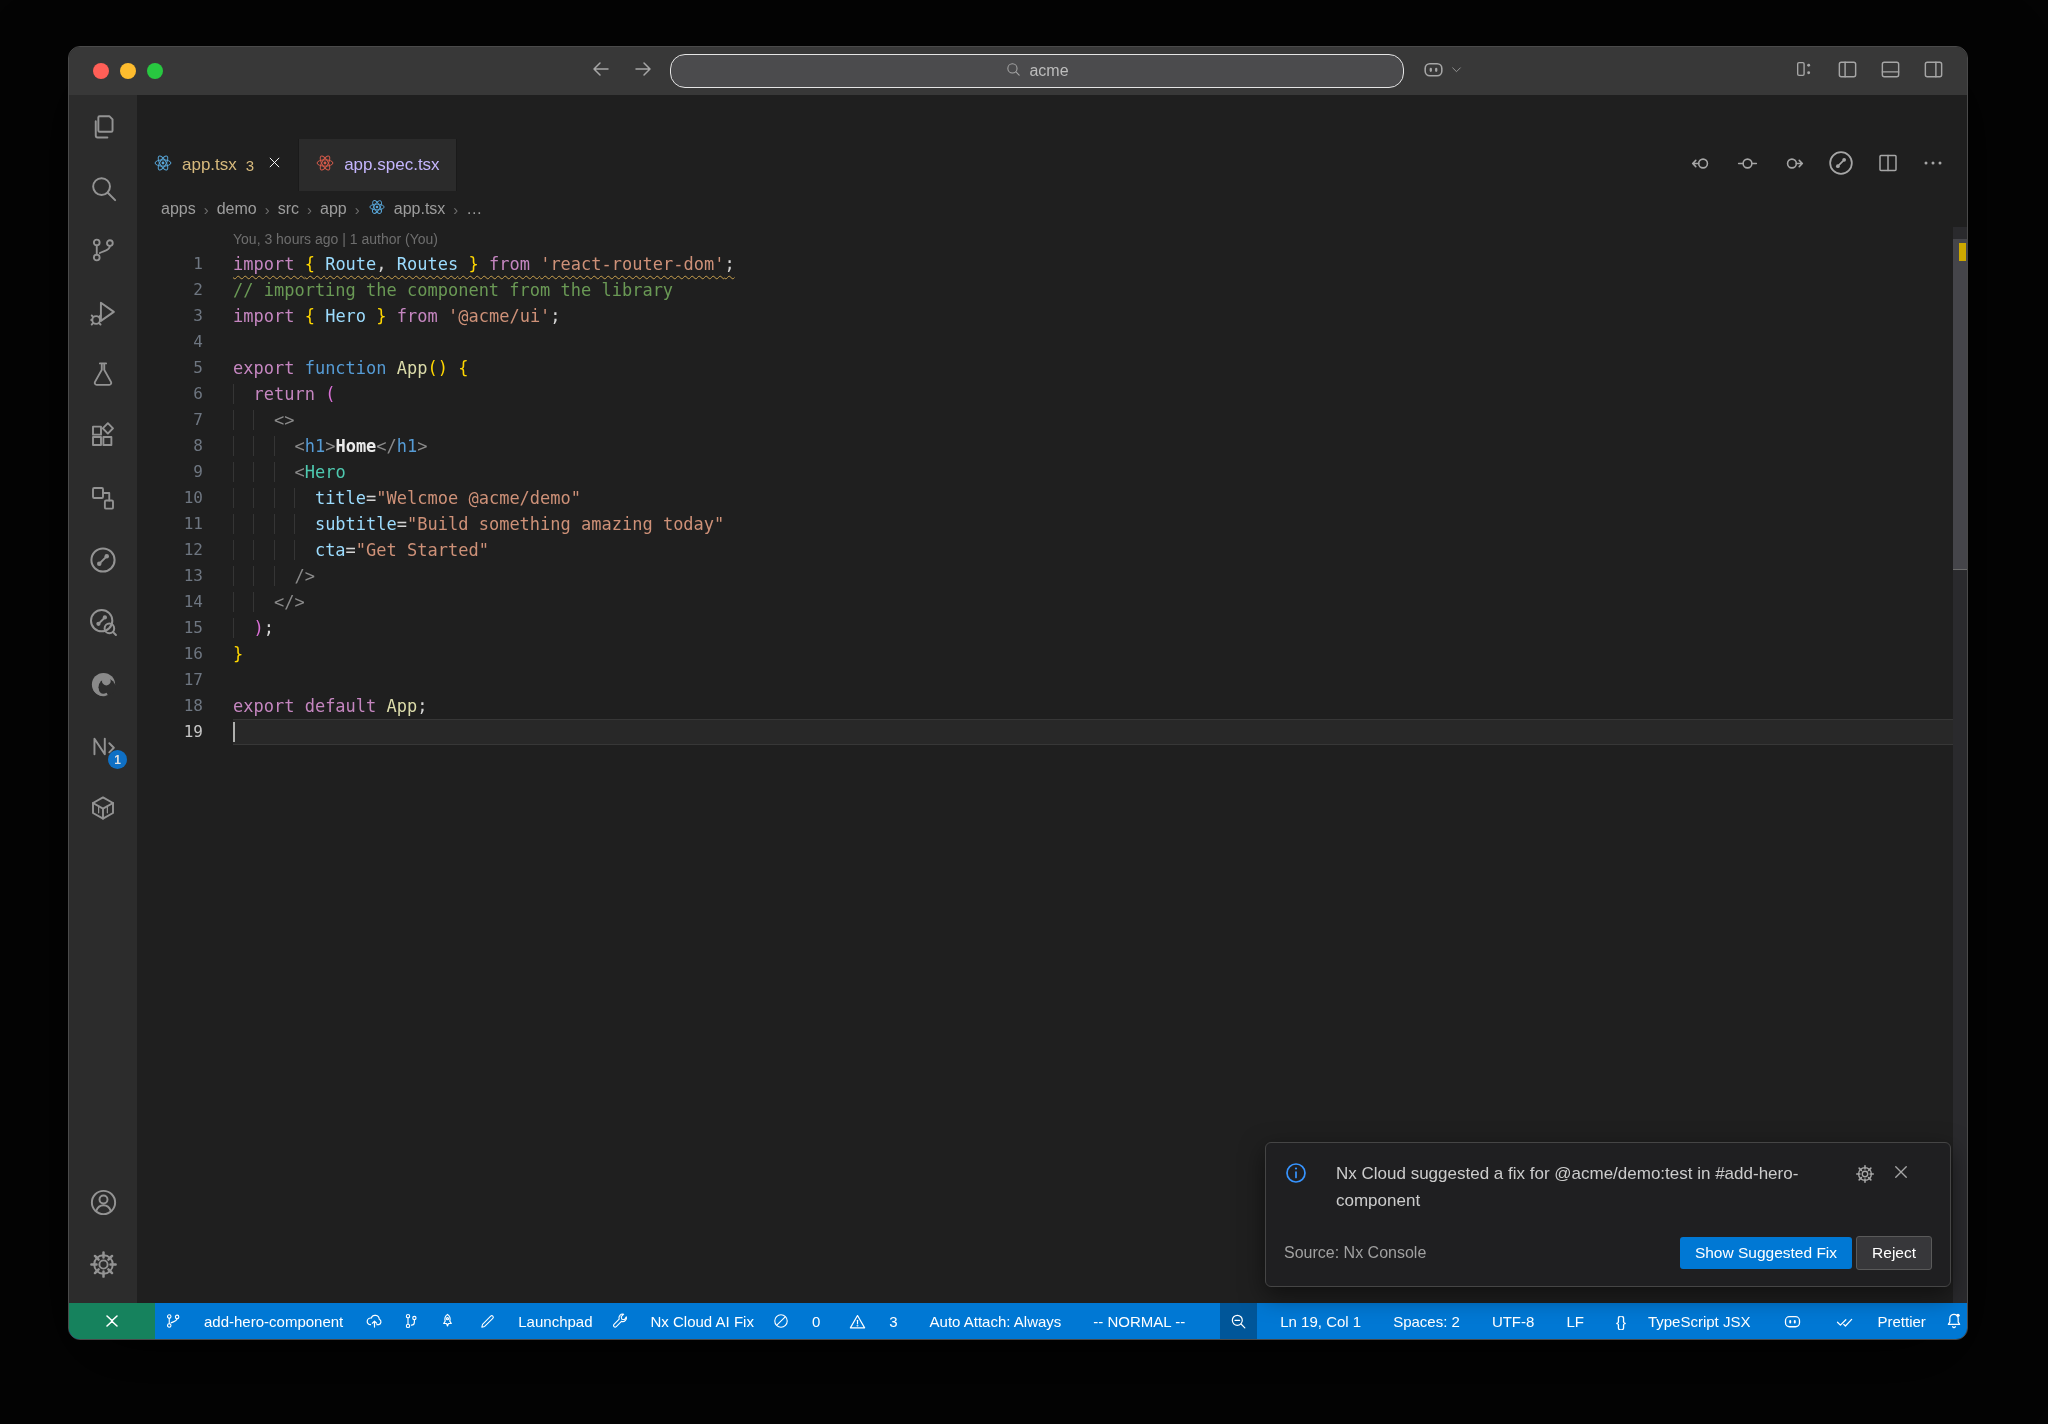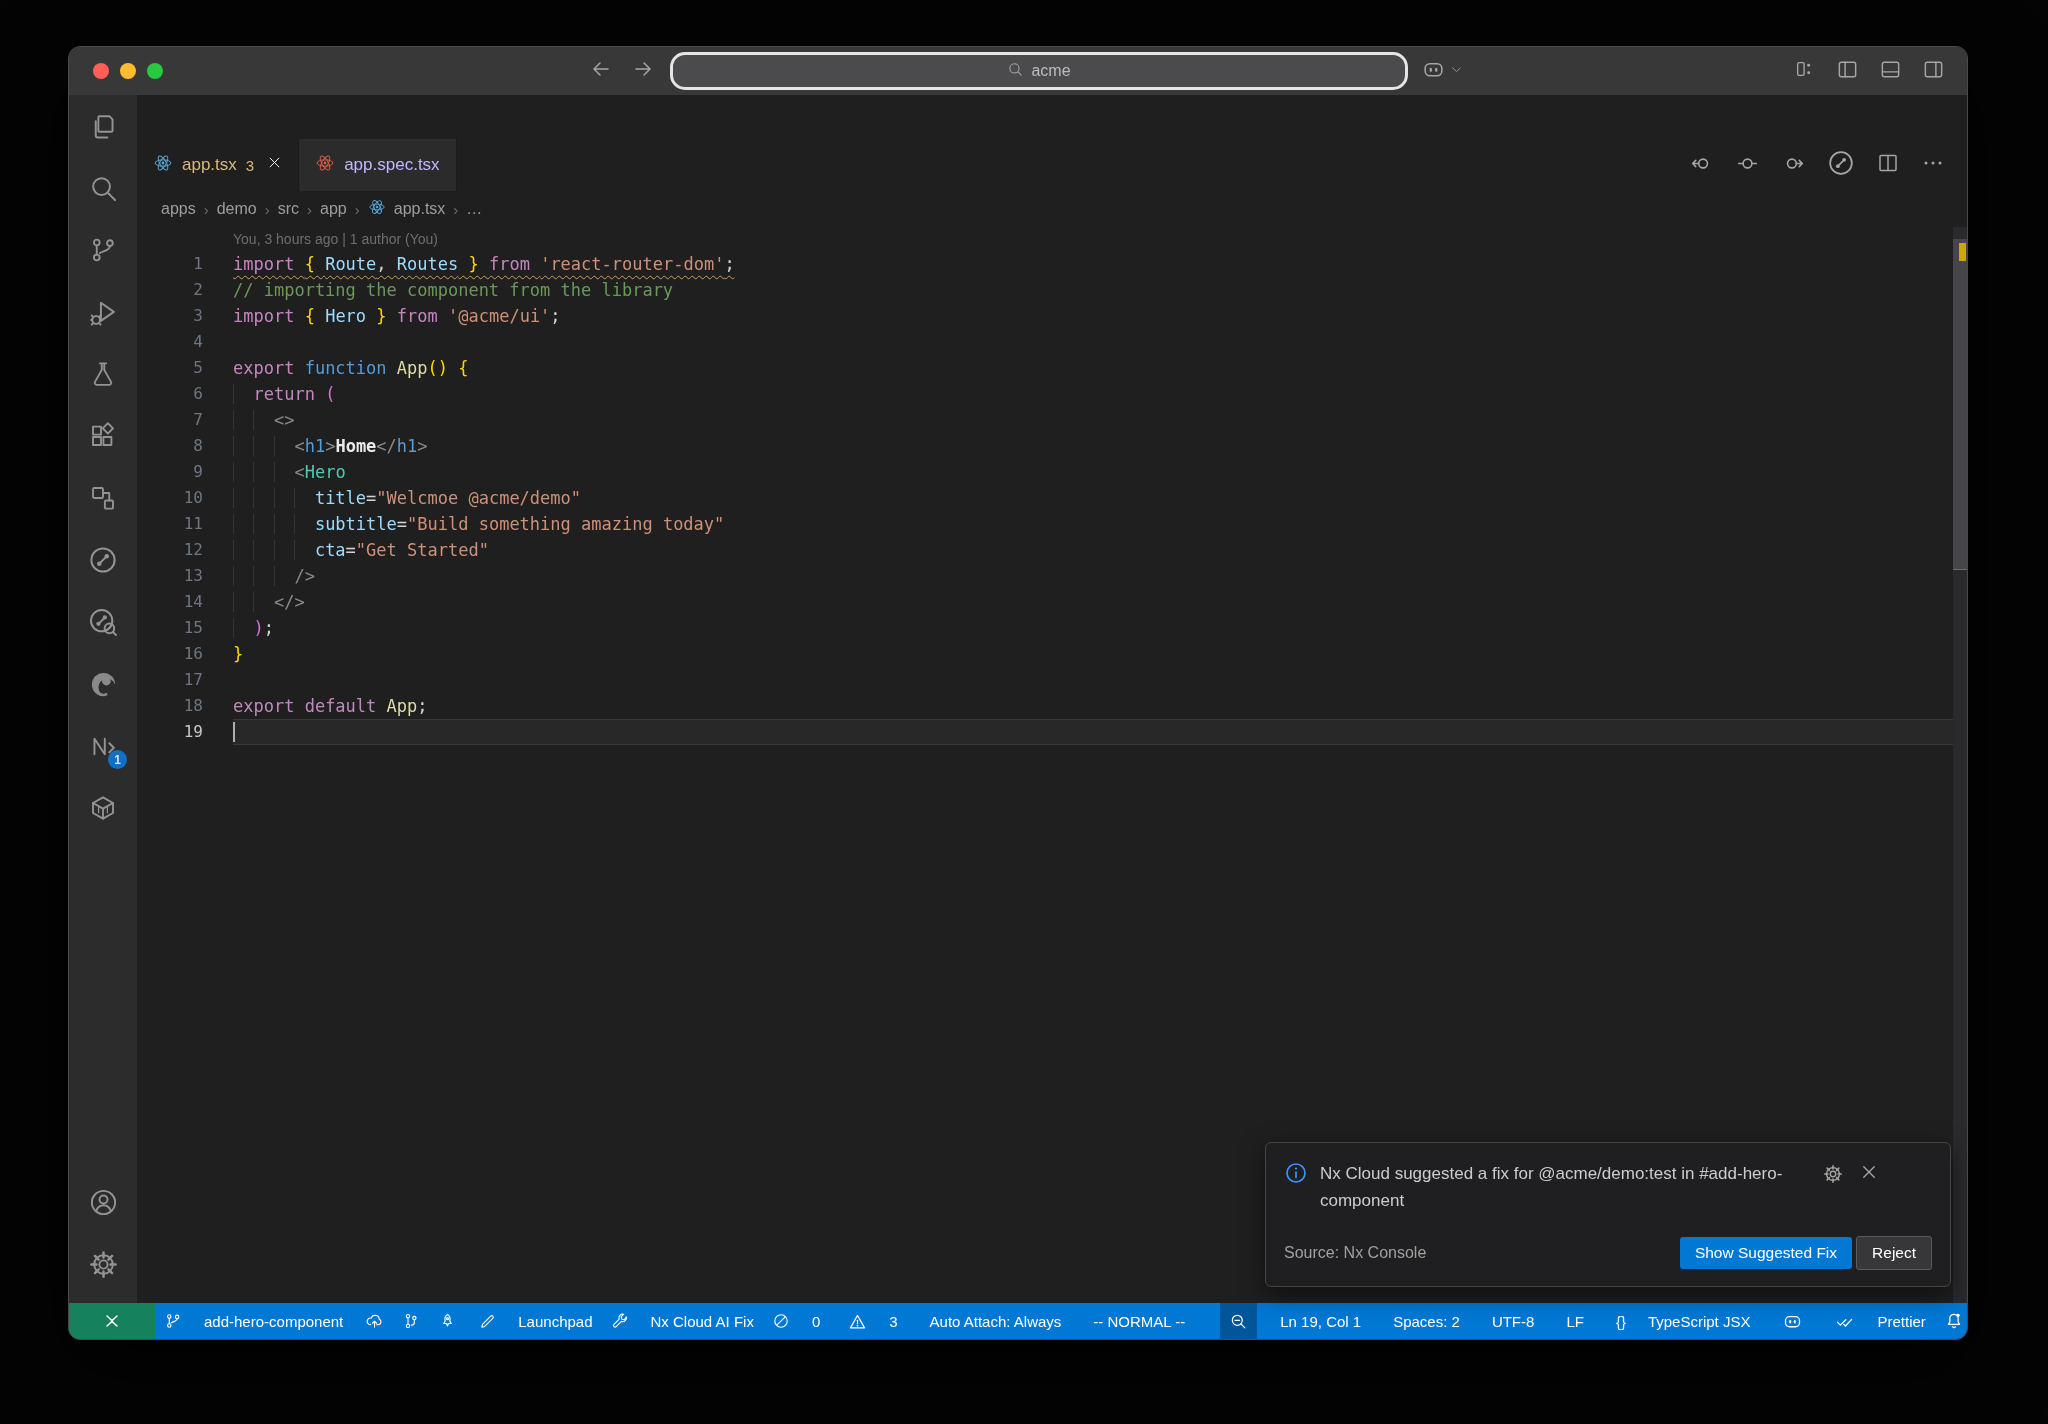--- a/index.html
+++ b/index.html
@@ -7,21 +7,21 @@
        font-family:"Liberation Sans",sans-serif;-webkit-font-smoothing:antialiased;}
   .window{position:absolute;left:68px;top:46px;width:1898px;height:1292px;background:#1f1f1f;
           border-radius:12px;overflow:hidden;display:flex;flex-direction:column;
           box-shadow:0 25px 80px rgba(0,0,0,.8);border:1px solid #4a4a4a;}
   
   .titlebar{height:48px;background:#383838;display:flex;align-items:center;flex:0 0 auto;position:relative;}
   .traffic{display:flex;gap:11px;margin-left:24px;}
   .tl{width:16px;height:16px;border-radius:50%;}
   .tl.r{background:#ff5f57}.tl.y{background:#febc2e}.tl.g{background:#28c840}
   .navarrows{position:absolute;left:520px;display:flex;gap:18px;align-items:center;}
-  .searchbox{position:absolute;left:601px;width:732px;height:32px;background:#4b4b4d;border:3px solid #e5e5e5;
+  .searchbox{position:absolute;left:601px;width:732px;height:32px;background:#4b4b4d;border:1px solid #e5e5e5;
              border-radius:15px;display:flex;align-items:center;justify-content:center;gap:7px;color:#bdbdbd;font-size:16px;}
   .copilot-tb{position:absolute;left:1352px;display:flex;align-items:center;gap:4px;}
   .layoutctl{position:absolute;right:22px;display:flex;gap:20px;align-items:center;}
   .ic{fill:none;stroke:#a6a6a6;stroke-width:1.5;stroke-linecap:round;stroke-linejoin:round;}
   .icw{fill:none;stroke:#fff;stroke-width:1.5;stroke-linecap:round;stroke-linejoin:round;}
   
   .main{flex:1;display:flex;min-height:0;}
   .activitybar{width:68px;background:#2c2c2c;display:flex;flex-direction:column;align-items:center;flex:0 0 auto;}
   .ab-btn{width:68px;height:62px;display:flex;align-items:center;justify-content:center;position:relative;opacity:.85;}
   .ab-badge{position:absolute;right:10px;bottom:8px;min-width:19px;height:19px;border-radius:10px;background:#0a7ce0;
@@ -57,21 +57,21 @@
   .tok-var{color:var(--c-var)} .tok-comp{color:var(--c-comp)} .tok-str{color:var(--c-str)}
   .tok-com{color:var(--c-com)} .tok-b1{color:var(--c-b1)} .tok-b2{color:var(--c-b2)}
   .tok-pun{color:var(--c-pun)} .tok-tagb{color:var(--c-tagb)} .tok-txt{color:var(--c-txt);font-weight:bold;}
   .deco-warning{text-decoration:underline wavy var(--c-squiggle);text-decoration-thickness:1px;text-underline-offset:5px;}
   .scrollbar{position:absolute;right:0;top:0;bottom:0;width:14px;background:#2a2a2d;}
   .sb-thumb{position:absolute;left:0;right:0;top:12px;height:330px;background:#45454a;border-bottom:1px solid #6a6a6a;}
   .sb-marker{position:absolute;right:1px;top:16px;width:7px;height:18px;background:var(--c-warning);}
   
   .notification{position:absolute;right:16px;bottom:52px;width:648px;background:#1f1f21;border:1px solid #454545;
                 border-radius:6px;padding:18px 18px 16px 18px;box-shadow:0 8px 24px rgba(0,0,0,.5);z-index:5;}
-  .noti-top{display:flex;gap:12px;}
+  .noti-top{display:flex;gap:28px;}
   .noti-msg{flex:1;color:#cccccc;font-size:17px;line-height:1.55;max-width:490px;}
   .noti-icons{display:flex;gap:16px;align-items:flex-start;padding-top:2px;}
   .noti-bottom{display:flex;align-items:center;margin-top:22px;}
   .noti-src{color:#a0a0a0;font-size:16px;flex:1;}
   .btn{font-size:15.5px;border-radius:3px;padding:7px 15px;color:#fff;margin-left:4px;display:inline-block;}
   .btn.primary{background:var(--c-accent);}
   .btn.secondary{background:#37373a;border:1px solid #5a5a5a;}
   
   .statusbar{height:36px;background:var(--c-accent);display:flex;align-items:stretch;color:#fff;
              font-size:15px;flex:0 0 auto;white-space:nowrap;}

